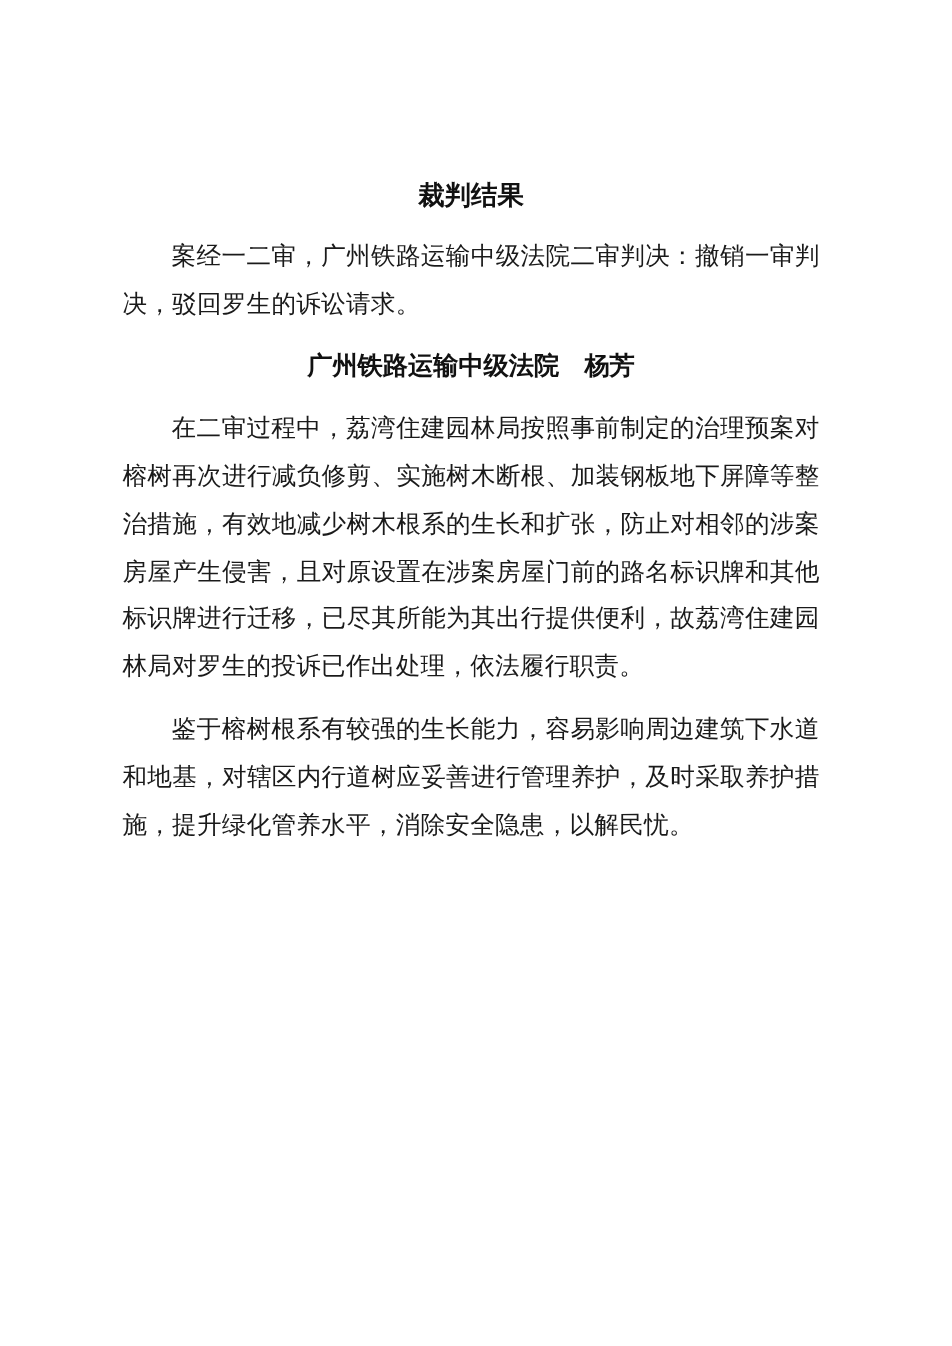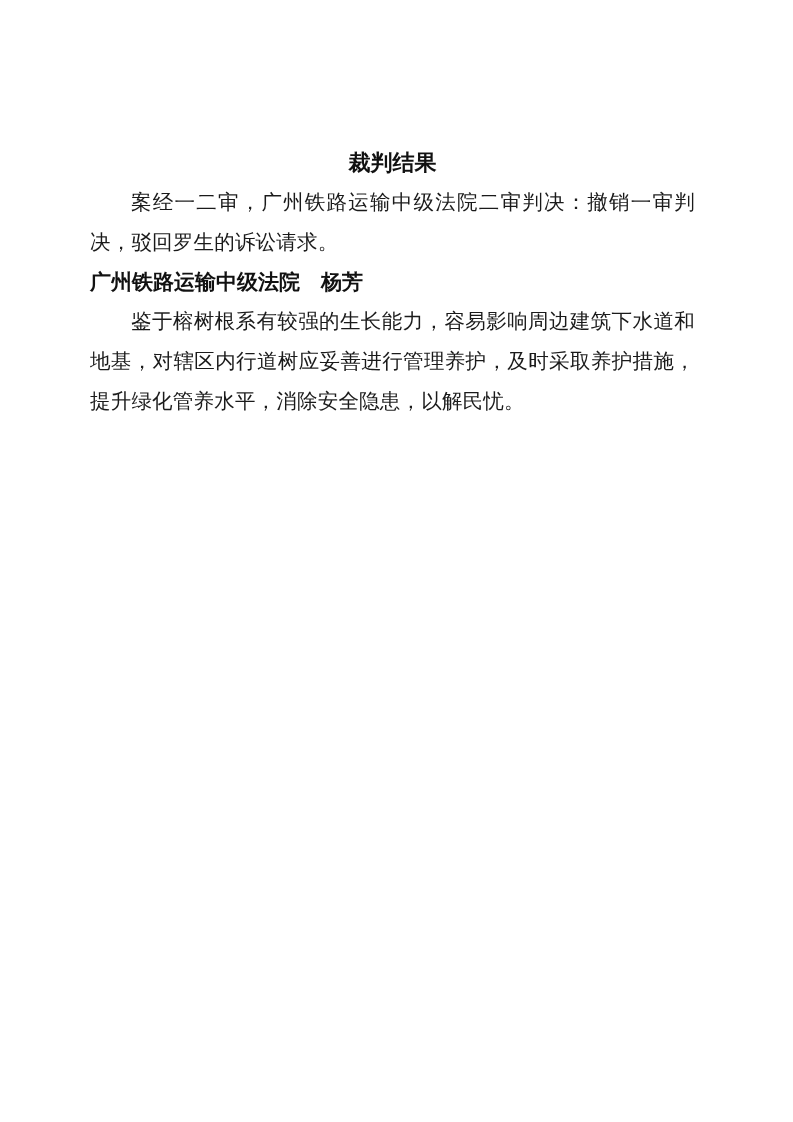--- a/index.html
+++ b/index.html
@@ -29,25 +29,25 @@
     line-height: 39.8px;
     text-align: center;
     color: #111111;
   }
   .byline {
     margin: 0;
     font-family: "Liberation Sans", "DejaVu Sans", sans-serif;
     font-weight: bold;
     font-size: 21px;
     line-height: 39.8px;
-    text-align: left;
+    text-align: center;
     color: #111111;
   }
   .body-para {
-    margin: 0;
+    margin: 12px;
     font-family: "Liberation Serif", "DejaVu Serif", serif;
     font-size: 20.5px;
     line-height: 39.8px;
     text-align: justify;
     text-indent: 2em;
     color: #1a1a1a;
     letter-spacing: 0.2px;
   }
   .page-number {
     position: absolute;
@@ -62,16 +62,17 @@
   }
 </style>
 </head>
 <body>
 
 <div class="page">
   <div class="content">
     <h1 class="heading">裁判结果</h1>
     <p class="body-para">案经一二审，广州铁路运输中级法院二审判决：撤销一审判决，驳回罗生的诉讼请求。</p>
     <h3 class="byline">广州铁路运输中级法院　杨芳</h3>
+    <p class="body-para">在二审过程中，荔湾住建园林局按照事前制定的治理预案对榕树再次进行减负修剪、实施树木断根、加装钢板地下屏障等整治措施，有效地减少树木根系的生长和扩张，防止对相邻的涉案房屋产生侵害，且对原设置在涉案房屋门前的路名标识牌和其他标识牌进行迁移，已尽其所能为其出行提供便利，故荔湾住建园林局对罗生的投诉已作出处理，依法履行职责。</p>
     <p class="body-para">鉴于榕树根系有较强的生长能力，容易影响周边建筑下水道和地基，对辖区内行道树应妥善进行管理养护，及时采取养护措施，提升绿化管养水平，消除安全隐患，以解民忧。</p>
   </div>
   <div class="page-number">—3—</div>
 </div>
 
 </body></html>

